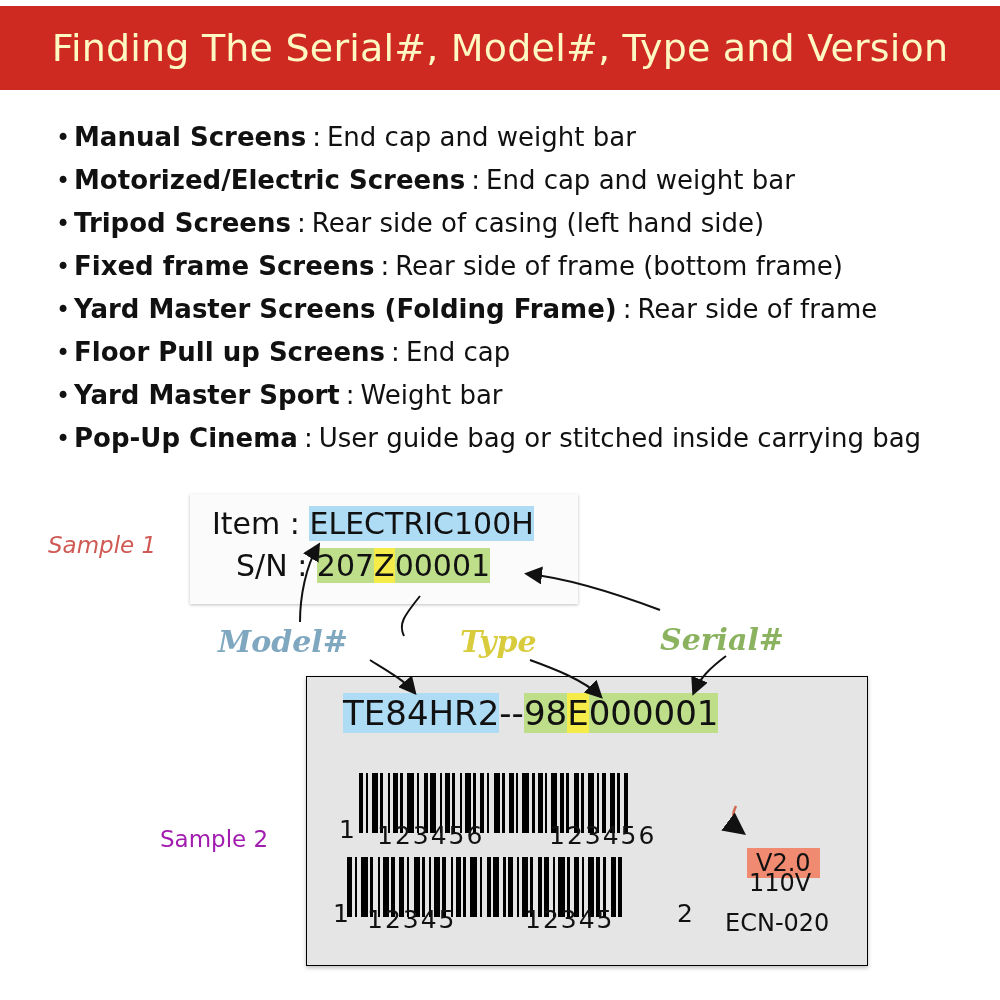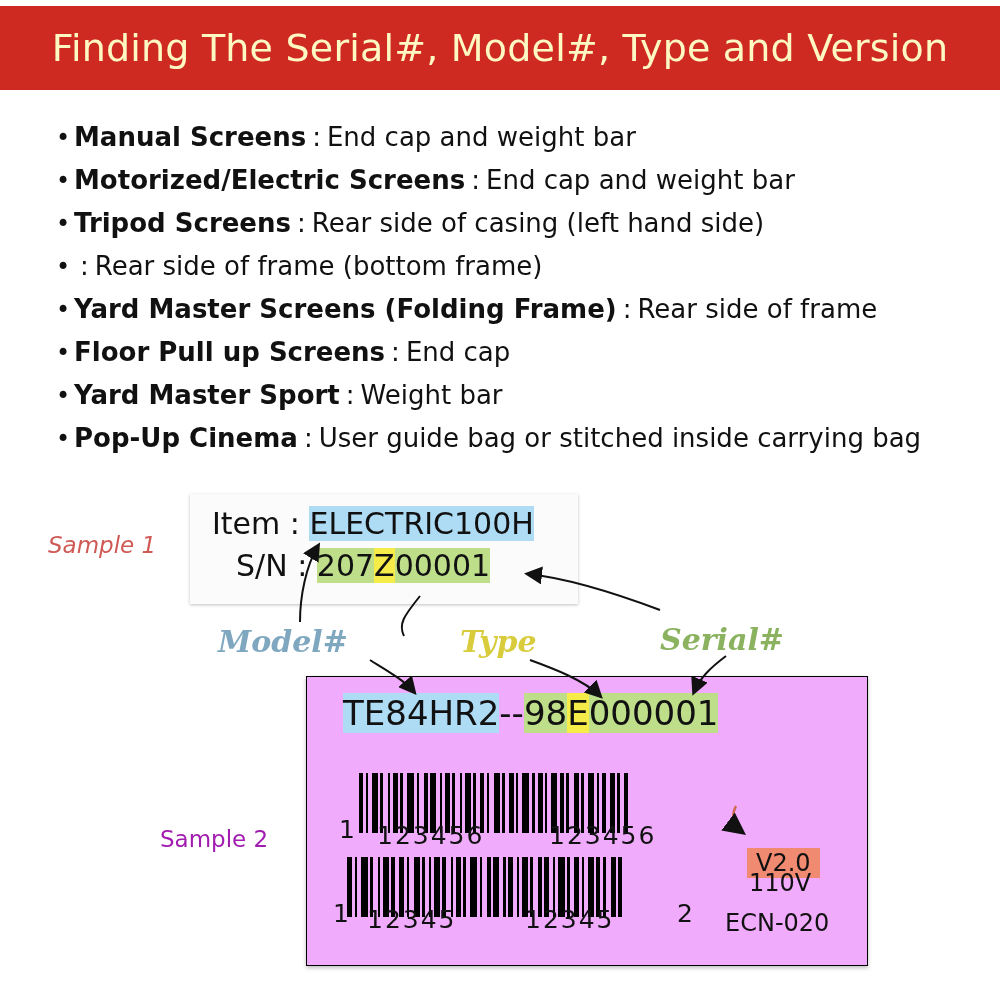--- a/index.html
+++ b/index.html
@@ -122,21 +122,21 @@
     top: 826px;
     font-size: 23px;
     color: #a21caf;
   }
   .sample2-card {
     position: absolute;
     left: 306px;
     top: 676px;
     width: 560px;
     height: 288px;
-    background: #f0abfc;
+    background: #e5e5e5;
     border: 1px solid #000000;
     box-shadow: 0 2px 4px rgba(0,0,0,0.25);
   }
   .s2-code {
     position: absolute;
     left: 36px;
     top: 16px;
     font-size: 34px;
     white-space: nowrap;
     color: #111;
@@ -223,20 +223,21 @@
 
   <div class="bullet-row">
     <span class="bullet-dot">•</span>
     <span class="bullet-term">Tripod Screens</span>
     <span class="bullet-sep">:</span>
     <span class="bullet-desc">Rear side of casing (left hand side)</span>
   </div>
 
   <div class="bullet-row">
     <span class="bullet-dot">•</span>
+    <span class="bullet-term">Fixed frame Screens</span>
     <span class="bullet-sep">:</span>
     <span class="bullet-desc">Rear side of frame (bottom frame)</span>
   </div>
 
   <div class="bullet-row">
     <span class="bullet-dot">•</span>
     <span class="bullet-term">Yard Master Screens (Folding Frame)</span>
     <span class="bullet-sep">:</span>
     <span class="bullet-desc">Rear side of frame</span>
   </div>

